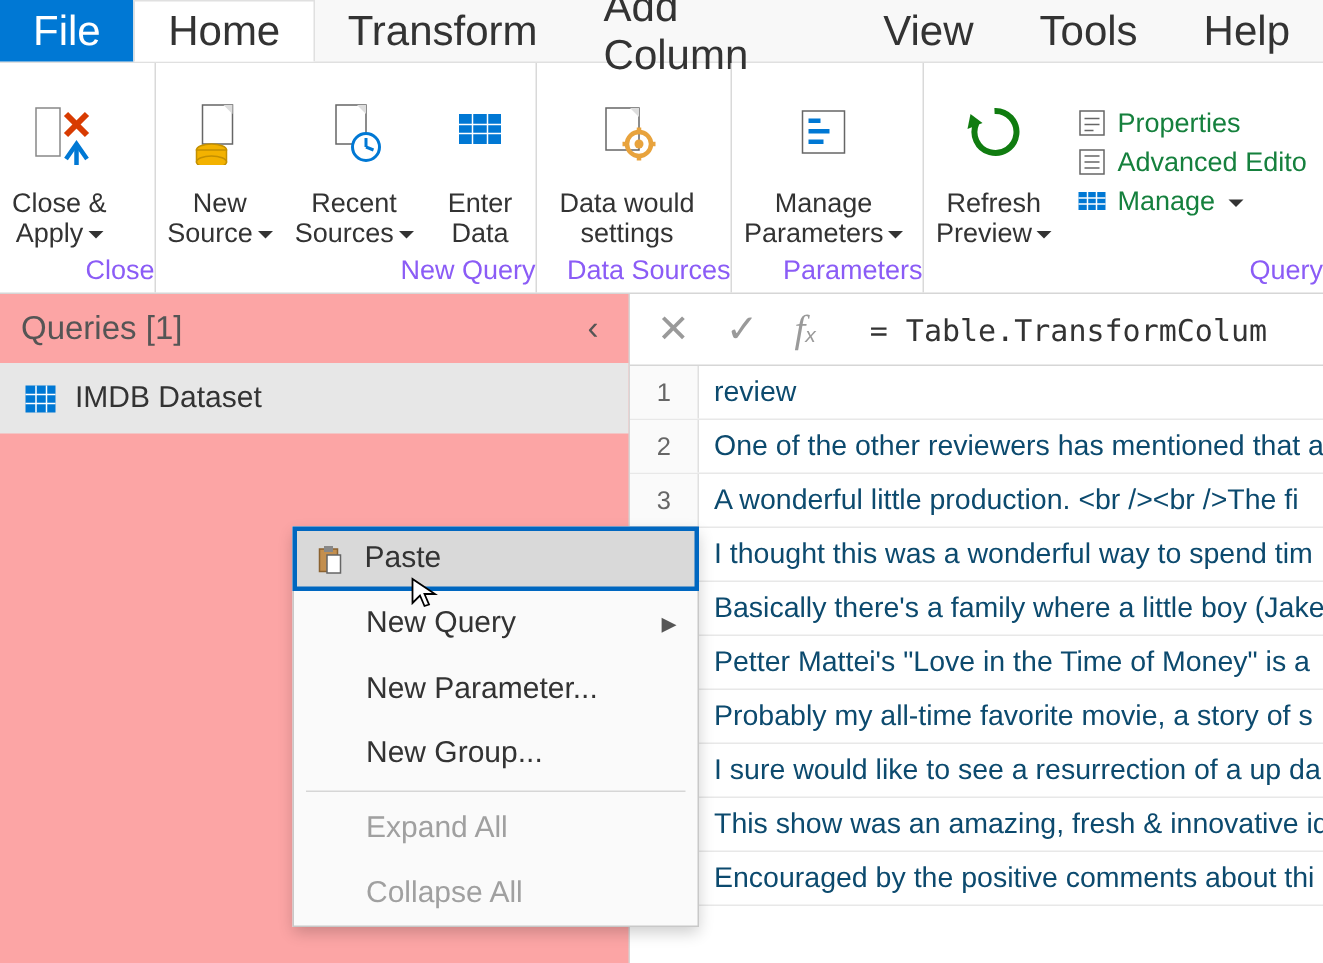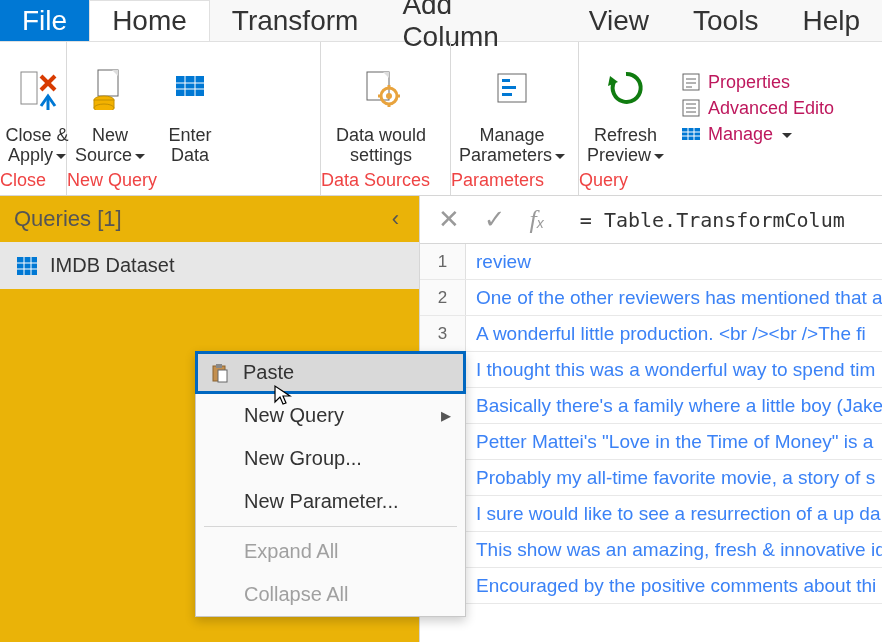--- a/index.html
+++ b/index.html
@@ -8,33 +8,33 @@
   
   .menubar { display: flex; height: 42px; background: #f8f8f8; border-bottom: 1px solid #e0e0e0; }
   .menubar .tab { padding: 0 22px; display: flex; align-items: center; font-size: 28px; color: #333; cursor: pointer; }
   .menubar .tab.file { background: #0078d4; color: #fff; }
   .menubar .tab.active { background: #fff; border: 1px solid #e0e0e0; border-bottom: none; }
 
   
   .ribbon { display: flex; height: 154px; border-bottom: 1px solid #d6d6d6; background: #fff; }
   .ribbon-group { display: flex; flex-direction: column; border-right: 1px solid #d9d9d9; }
   .ribbon-group-body { display: flex; flex: 1; align-items: stretch; padding-top: 6px; }
-  .ribbon-group-label { text-align: left; font-size: 18px; color: #ef4444; padding: 2px 0 4px; }
+  .ribbon-group-label { text-align: right; font-size: 18px; color: #8b5cf6; padding: 2px 0 4px; }
   .rbtn { display: flex; flex-direction: column; align-items: center; justify-content: flex-end; padding: 4px 8px 2px; cursor: pointer; min-width: 74px; }
   .rbtn .icon-slot { flex: 1; display: flex; align-items: center; justify-content: center; }
   .rbtn .rbtn-label { font-size: 18px; text-align: center; line-height: 1.15; color: #333; white-space: pre; }
   .caret::after { content: ""; display: inline-block; border: 5px solid transparent; border-top-color: #333; margin-left: 3px; transform: translateY(3px); }
 
   
   .query-items { display: flex; flex-direction: column; justify-content: center; gap: 2px; padding: 0 8px; }
-  .qitem { display: flex; align-items: center; gap: 6px; font-size: 18px; color: #be185d; cursor: pointer; padding: 1px 0; }
+  .qitem { display: flex; align-items: center; gap: 6px; font-size: 18px; color: #15803d; cursor: pointer; padding: 1px 0; }
 
   
   .main { display: flex; height: calc(100% - 42px - 154px); }
-  .sidebar { width: 420px; border-right: 1px solid #d6d6d6; background: #eab308; position: relative; }
+  .sidebar { width: 420px; border-right: 1px solid #d6d6d6; background: #fca5a5; position: relative; }
   .sidebar-header { display: flex; align-items: center; justify-content: space-between; padding: 10px 14px; font-size: 22px; color: #555; }
   .sidebar-collapse { font-size: 22px; color: #555; cursor: pointer; padding: 0 6px; }
   .query-row { display: flex; align-items: center; gap: 12px; padding: 12px 16px; background: #e7e7e7; font-size: 20px; cursor: pointer; }
 
   
   .context-menu { position: absolute; left: 195px; top: 155px; width: 271px; background: #fafafa; border: 1px solid #c8c8c8; box-shadow: 0 4px 10px rgba(0,0,0,0.2); font-size: 20px; }
   .ctx-item { display: flex; align-items: center; gap: 12px; padding: 10px 14px; cursor: pointer; color: #333; position: relative; }
   .ctx-item.highlight { background: #d9d9d9; border: 3px solid #0067c0; margin: -1px; padding: 7px 11px; }
   .ctx-item.disabled { color: #a0a0a0; cursor: default; }
   .ctx-sep { height: 1px; background: #d6d6d6; margin: 3px 8px; }
@@ -48,21 +48,21 @@
   .formula-text { font-family: Consolas, monospace; font-size: 20px; color: #333; padding-left: 12px; white-space: nowrap; overflow: hidden; }
 
   .col-header { display: flex; height: 42px; background: #f1c40f; border-bottom: 2px solid #16a085; }
   .col-header .corner { width: 46px; background: #eee; display:flex; align-items:center; justify-content:center; border-right:1px solid #ccc; }
   .corner-caret::after { content: ""; display: inline-block; border: 5px solid transparent; border-top-color: #666; transform: translateY(2px); }
   .col-header .colcell { flex: 1; display:flex; align-items:center; gap:6px; padding: 0 10px; font-size: 20px; font-weight: 600; color: #333; }
 
   .grid { flex: 1; overflow: hidden; }
   .grid-row { display: flex; height: 36px; border-bottom: 1px solid #e8e8e8; }
   .grid-row .rownum { width: 46px; text-align: center; color: #666; font-size: 17px; display:flex; align-items:center; justify-content:center; border-right:1px solid #e0e0e0; background:#fafafa; }
-  .grid-row .cell { flex: 1; padding: 0 10px; display:flex; align-items:center; font-size: 19px; color: #3b82f6; white-space: nowrap; overflow: hidden; }
+  .grid-row .cell { flex: 1; padding: 0 10px; display:flex; align-items:center; font-size: 19px; color: #0c4a6e; white-space: nowrap; overflow: hidden; }
 
   
   .cursor { position: absolute; left: 75px; top: 30px; pointer-events: none; }
 
   svg { display:block; }
 </style>
 </head>
 <body>
 
 <div class="menubar">
@@ -70,21 +70,21 @@
   <div class="tab active">Home</div>
   <div class="tab">Transform</div>
   <div class="tab">Add Column</div>
   <div class="tab">View</div>
   <div class="tab">Tools</div>
   <div class="tab">Help</div>
 </div>
 
 <div class="ribbon">
 
-  <div class="ribbon-group" style="width:67px;">
+  <div class="ribbon-group" style="width:104px;">
     <div class="ribbon-group-body">
       <div class="rbtn">
         <div class="icon-slot">
           <svg width="44" height="44" viewBox="0 0 44 44">
             <rect x="6" y="6" width="16" height="32" fill="#fff" stroke="#888"></rect>
             <line x1="26" y1="10" x2="40" y2="24" stroke="#d83b01" stroke-width="4"></line>
             <line x1="40" y1="10" x2="26" y2="24" stroke="#d83b01" stroke-width="4"></line>
             <path d="M26 40 L33 30 L40 40" fill="none" stroke="#0078d4" stroke-width="3"></path>
             <line x1="33" y1="30" x2="33" y2="44" stroke="#0078d4" stroke-width="3"></line>
           </svg>
@@ -103,20 +103,33 @@
           <svg width="40" height="44" viewBox="0 0 40 44">
             <rect x="8" y="4" width="20" height="26" fill="#fff" stroke="#666"></rect>
             <polygon points="22,4 28,4 28,10" fill="#ddd"></polygon>
             <ellipse cx="14" cy="34" rx="10" ry="4" fill="#f3b200" stroke="#c49000"></ellipse>
             <rect x="4" y="34" width="20" height="8" fill="#f3b200" stroke="#c49000"></rect>
             <ellipse cx="14" cy="42" rx="10" ry="4" fill="#f3b200" stroke="#c49000"></ellipse>
           </svg>
         </div>
         <div class="rbtn-label"><span>New
 Source</span><span class="caret"></span></div>
+      </div>
+      <div class="rbtn">
+        <div class="icon-slot">
+          <svg width="40" height="44" viewBox="0 0 40 44">
+            <rect x="8" y="4" width="20" height="26" fill="#fff" stroke="#666"></rect>
+            <polygon points="22,4 28,4 28,10" fill="#ddd"></polygon>
+            <circle cx="28" cy="32" r="9" fill="#fff" stroke="#0078d4" stroke-width="2"></circle>
+            <line x1="28" y1="32" x2="28" y2="26" stroke="#0078d4" stroke-width="2"></line>
+            <line x1="28" y1="32" x2="33" y2="34" stroke="#0078d4" stroke-width="2"></line>
+          </svg>
+        </div>
+        <div class="rbtn-label"><span>Recent
+Sources</span><span class="caret"></span></div>
       </div>
       <div class="rbtn">
         <div class="icon-slot">
           <svg width="40" height="40" viewBox="0 0 40 40">
             <rect x="6" y="8" width="28" height="20" fill="#0078d4"></rect>
             <line x1="6" y1="15" x2="34" y2="15" stroke="#fff"></line>
             <line x1="6" y1="21" x2="34" y2="21" stroke="#fff"></line>
             <line x1="15" y1="8" x2="15" y2="28" stroke="#fff"></line>
             <line x1="25" y1="8" x2="25" y2="28" stroke="#fff"></line>
           </svg>
@@ -258,25 +271,25 @@
             <path d="M2 2 L2 18 L7 13 L10 20 L13 19 L10 12 L17 12 Z" fill="#fff" stroke="#000" stroke-width="1.2"></path>
           </svg>
       </div>
       <div class="ctx-item">
         <span class="ctx-icon-slot"></span>
         <span>New Query</span>
         <span class="ctx-arrow">▸</span>
       </div>
       <div class="ctx-item">
         <span class="ctx-icon-slot"></span>
+        <span>New Parameter...</span>
+      </div>
+      <div class="ctx-item">
+        <span class="ctx-icon-slot"></span>
         <span>New Group...</span>
-      </div>
-      <div class="ctx-item">
-        <span class="ctx-icon-slot"></span>
-        <span>New Parameter...</span>
       </div>
       <div class="ctx-sep"></div>
       <div class="ctx-item disabled">
         <span class="ctx-icon-slot"></span>
         <span>Expand All</span>
       </div>
       <div class="ctx-item disabled">
         <span class="ctx-icon-slot"></span>
         <span>Collapse All</span>
       </div>

